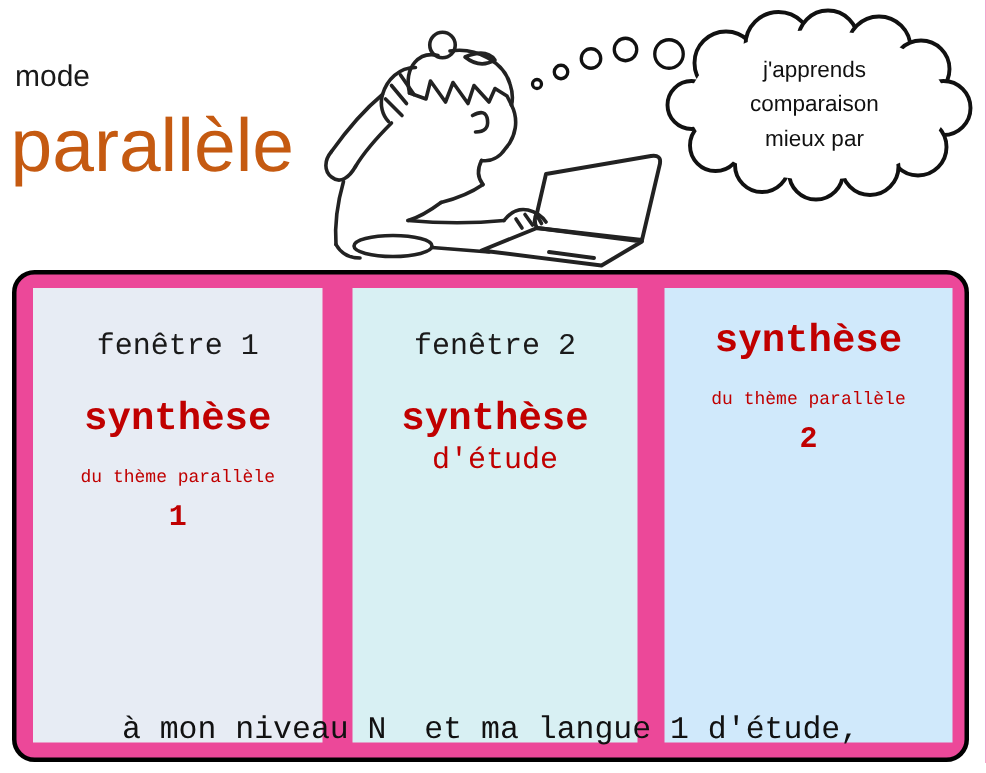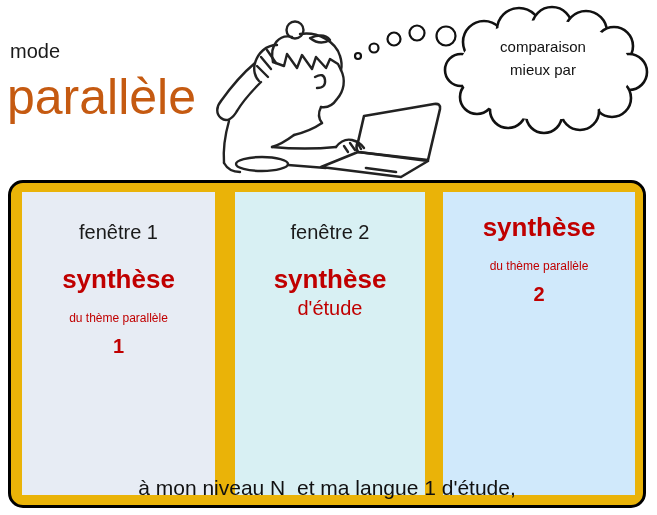--- a/index.html
+++ b/index.html
@@ -22,21 +22,21 @@
   }
   .sketch{
     position:absolute; left:0; top:0; width:657px; height:182px;
   }
   .cloud-text{
     position:absolute; left:463px; top:35px; width:160px;
     text-align:center; font-size:15px; line-height:23px; color:#111;
   }
   .board{
     position:absolute; left:8px; top:180px; width:638px; height:328px;
-    background:#eab308; border:3px solid #000; border-radius:15px;
+    background:#ec4899; border:3px solid #000; border-radius:15px;font-family:Liberation Mono, monospace;
   }
   .col{
     position:absolute; top:9px; height:303px; text-align:center;
   }
   .col1{ left:11px;  width:193px; }
   .col2{ left:224px; width:190px; }
   .col3{ left:432px; width:192px; }
   .win-title{ margin-top:28px; font-size:20px; line-height:24px; color:#1a1a1a; }
   .win-sub{ margin-top:22px; font-size:26px; line-height:26px; font-weight:bold; color:#c00000; }
   .win-body{ margin-top:14px; font-size:12px; line-height:24px; color:#c00000; }
@@ -118,20 +118,21 @@
     <circle cx="580" cy="111" r="19"></circle>
     <circle cx="544" cy="115" r="18"></circle>
     <circle cx="508" cy="110" r="18"></circle>
     <circle cx="477" cy="97" r="17"></circle>
     <circle cx="461" cy="70" r="16"></circle>
     <ellipse cx="545" cy="70" rx="86" ry="50" stroke="none"></ellipse>
   </g>
 </svg>
 
 <div class="cloud-text">
+  <div>j'apprends</div>
   <div>comparaison</div>
   <div>mieux par</div>
 </div>
 
 <div class="board">
 
   <div class="col col1" style="background-color: rgb(231, 236, 244);">
     <div class="win-title">fenêtre 1</div>
     <div class="win-sub">synthèse</div>
     <div class="win-body">du thème parallèle</div>

